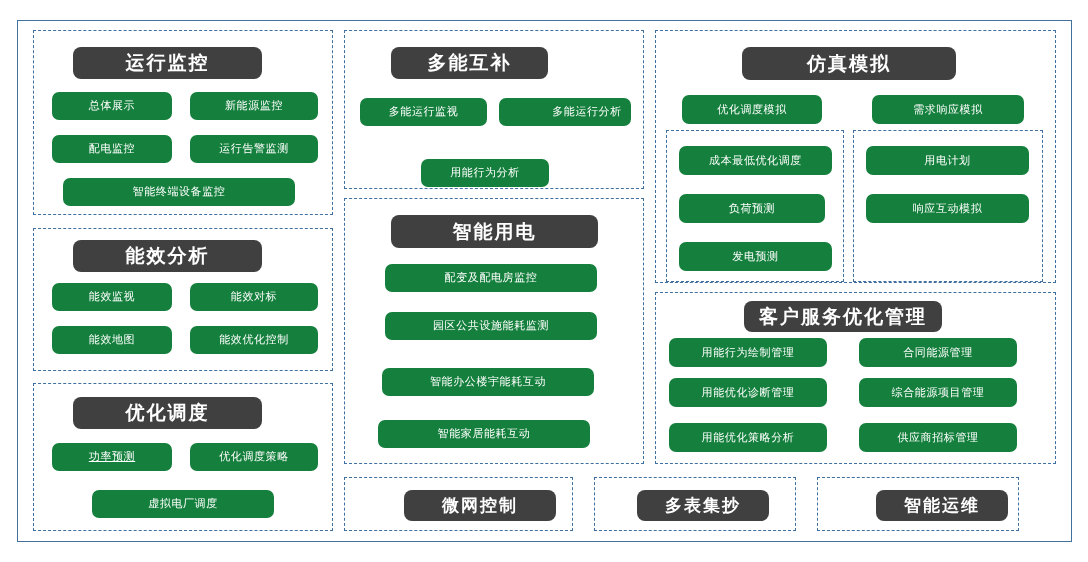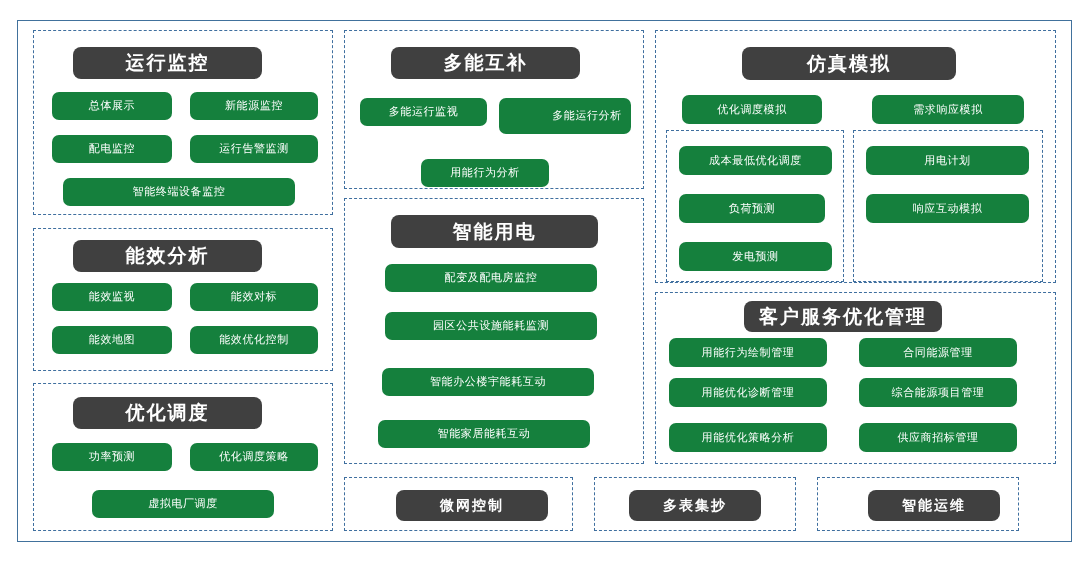--- a/index.html
+++ b/index.html
@@ -45,21 +45,22 @@
     box-sizing:border-box;
   }
   .chip.header{
     background:#404040;
     font-weight:bold;
     font-size:19px;
     letter-spacing:2px;
     border-radius:8px;
   }
   .chip.header.small{
-    font-size:14px;
+    font-size:17px;
+    margin-left:8px;
   }
   .chip.item{
     background:#15803d;
     font-size:11px;
     font-weight:normal;
     letter-spacing:0.6px;
   }
 </style>
 </head>
 <body>
@@ -81,29 +82,29 @@
   </div>
   <div class="chip header" style="left:73px;top:240px;width:189px;height:32px;">能效分析</div>
   <div class="chip item" style="left:52px;top:283px;width:120px;height:28px;">能效监视</div>
   <div class="chip item" style="left:190px;top:283px;width:128px;height:28px;">能效对标</div>
   <div class="chip item" style="left:52px;top:326px;width:120px;height:28px;">能效地图</div>
   <div class="chip item" style="left:190px;top:326px;width:128px;height:28px;">能效优化控制</div>
 
   <div class="group" style="left:33px;top:383px;width:300px;height:148px;">
   </div>
   <div class="chip header" style="left:73px;top:397px;width:189px;height:32px;">优化调度</div>
-  <div class="chip item" style="left:52px;top:443px;width:120px;height:28px;">功率预测</div>
+  <div class="chip item" style="left:52px;top:443px;width:120px;height:28px;text-decoration:underline;">功率预测</div>
   <div class="chip item" style="left:190px;top:443px;width:128px;height:28px;">优化调度策略</div>
   <div class="chip item" style="left:92px;top:490px;width:182px;height:28px;">虚拟电厂调度</div>
 
   <div class="group" style="left:344px;top:30px;width:300px;height:159px;">
   </div>
-  <div class="chip header" style="left:391px;top:47px;width:189px;height:32px;">多能互补</div>
+  <div class="chip header" style="left:391px;top:47px;width:157px;height:32px;">多能互补</div>
   <div class="chip item" style="left:360px;top:98px;width:127px;height:28px;">多能运行监视</div>
-  <div class="chip item" style="left:499px;top:98px;width:132px;height:36px;padding-left:44px;">多能运行分析</div>
+  <div class="chip item" style="left:499px;top:98px;width:132px;height:28px;padding-left:44px;">多能运行分析</div>
   <div class="chip item" style="left:421px;top:143px;width:128px;height:28px;margin-top:16px;">用能行为分析</div>
 
   <div class="group" style="left:344px;top:198px;width:300px;height:266px;">
   </div>
   <div class="chip header" style="left:391px;top:215px;width:207px;height:33px;">智能用电</div>
   <div class="chip item" style="left:385px;top:264px;width:212px;height:28px;">配变及配电房监控</div>
   <div class="chip item" style="left:385px;top:312px;width:212px;height:28px;">园区公共设施能耗监测</div>
   <div class="chip item" style="left:382px;top:368px;width:212px;height:28px;">智能办公楼宇能耗互动</div>
   <div class="chip item" style="left:378px;top:420px;width:212px;height:28px;">智能家居能耗互动</div>
 

